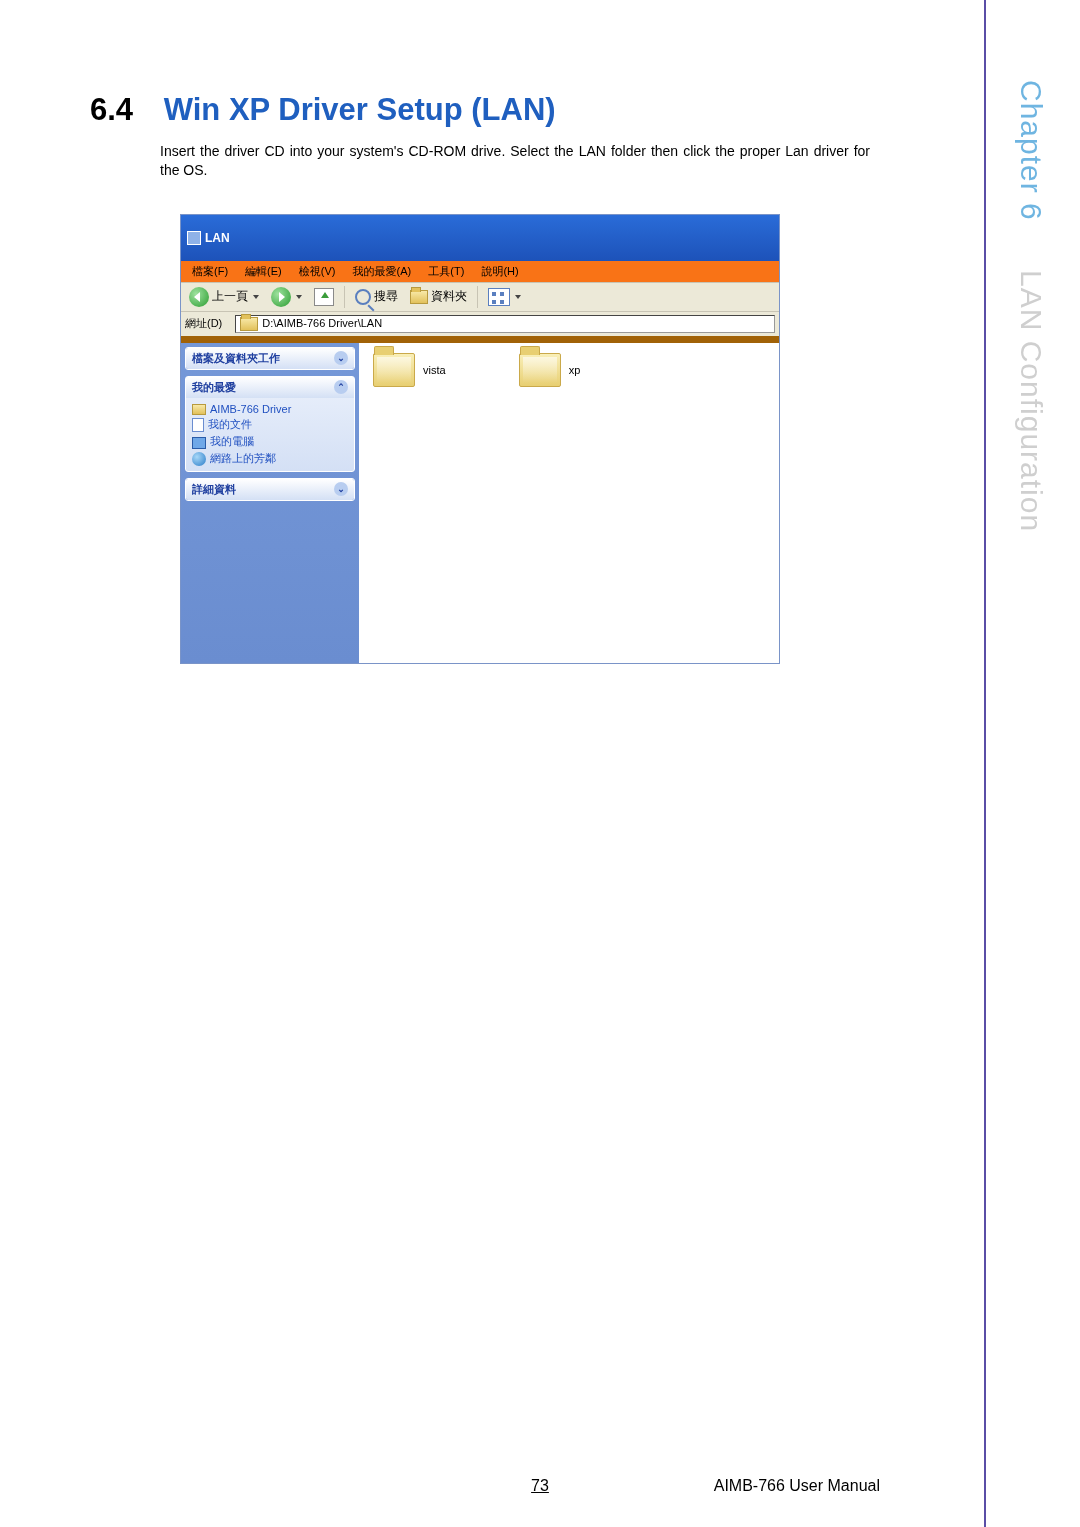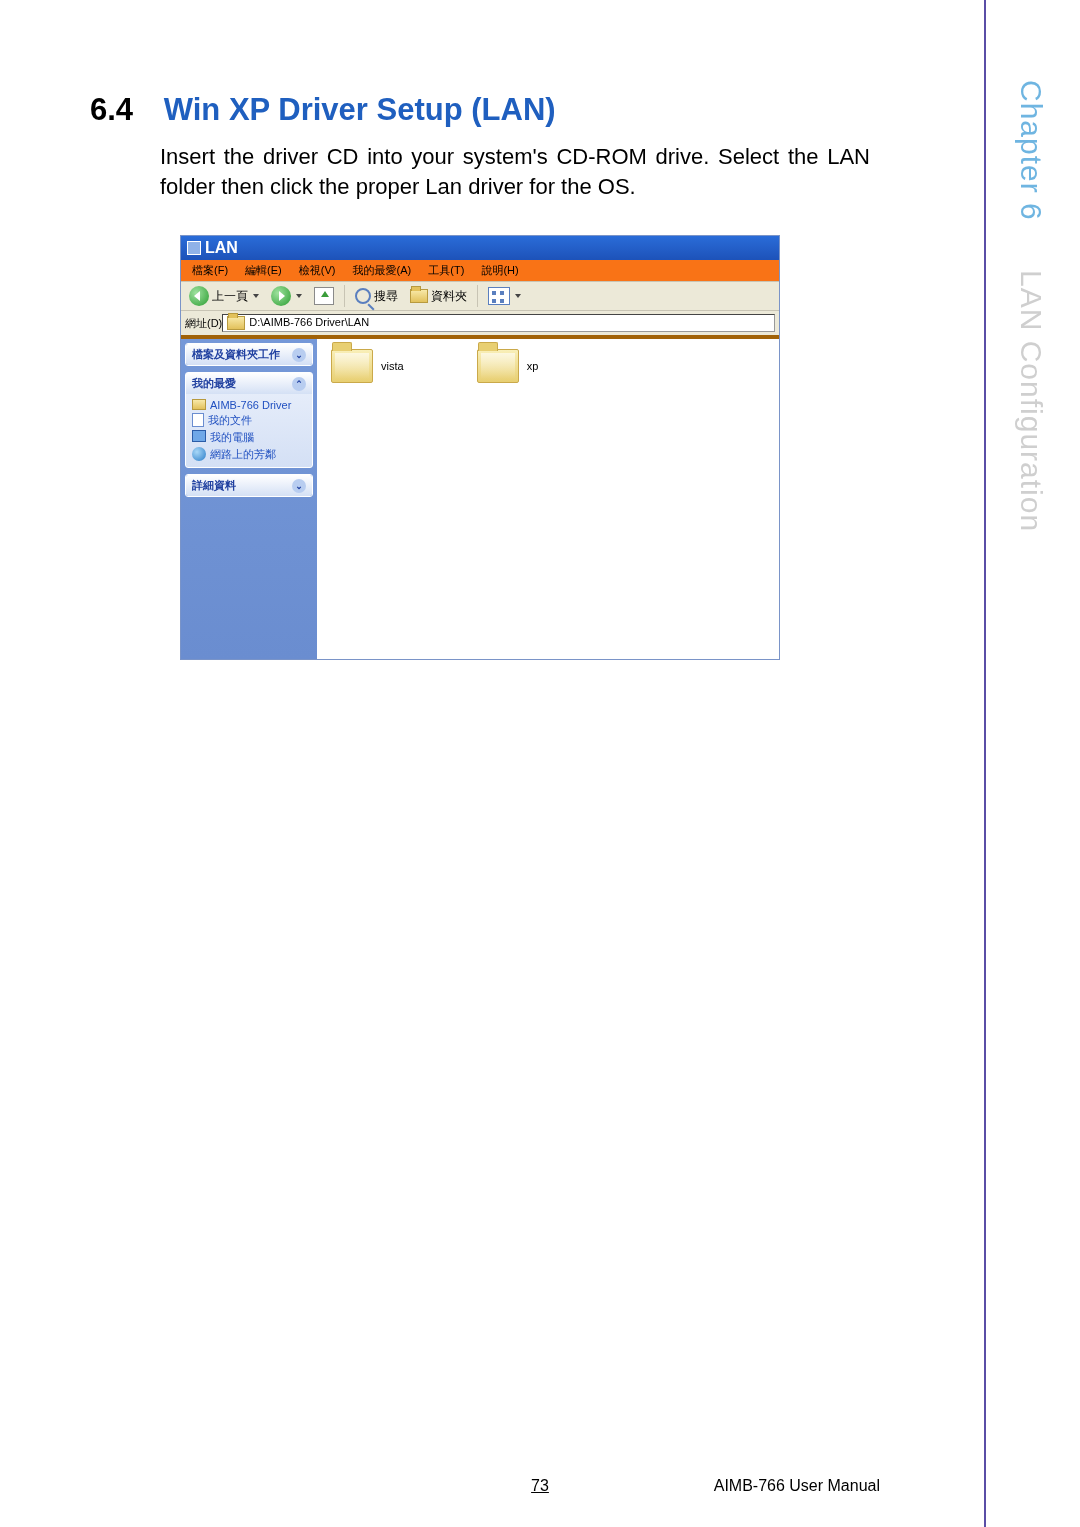--- a/index.html
+++ b/index.html
@@ -52,38 +52,38 @@
     top: 190px;
   }
   h1.section {
     font-size: 31px;
     font-weight: bold;
     margin-bottom: 14px;
   }
   h1.section .num { color: #000; }
   h1.section .title { color: #1f5fbf; padding-left: 22px; }
   .body-text {
-    font-size: 22px;
+    font-size: 14px;
     line-height: 1.35;
     text-align: justify;
     color: #000;
     padding-left: 70px;
     padding-right: 120px;
   }
   .screenshot {
     margin: 34px 0 0 90px;
     width: 600px;
     border: 1px solid #7a94c8;
   }
   .titlebar {
     background: linear-gradient(#2a6cd8,#1d52b9);
     color: #fff;
-    font-size: 16px;
+    font-size: 12px;
     font-weight: bold;
-    padding: 3px 6px;
+    padding: 16px 6px;
     display: flex;
     align-items: center;
     gap: 4px;
   }
   .titlebar .win-icon {
     width: 14px; height: 14px; background: #8fb2e8; border: 1px solid #fff;
   }
   .menubar {
     background: #f97316;
     font-size: 11px;
@@ -110,27 +110,27 @@
   .magnifier{width:16px;height:16px;border:2px solid #5a7fbf;border-radius:50%;position:relative;}
   .magnifier::after{content:"";position:absolute;right:-6px;bottom:-6px;width:8px;height:2px;background:#5a7fbf;transform:rotate(45deg);}
   .folder-small{width:18px;height:14px;background:linear-gradient(#f8e9a8,#e2c15b);border:1px solid #b89a3e;position:relative;}
   .folder-small::before{content:"";position:absolute;left:0;top:-4px;width:8px;height:4px;background:#e2c15b;border:1px solid #b89a3e;border-bottom:none;}
   .view-ico{width:22px;height:18px;border:1px solid #5a7fbf;background:#fff;position:relative;}
   .view-ico::before{content:"";position:absolute;left:3px;top:3px;width:4px;height:4px;background:#5a7fbf;box-shadow:8px 0 #5a7fbf,0 8px #5a7fbf,8px 8px #5a7fbf;}
   .caret{display:inline-block;border-top:4px solid #444;border-left:3px solid transparent;border-right:3px solid transparent;margin-left:2px;}
   .addrbar{
     background:#ece9d8;
     padding:3px 4px;
-    border-bottom:4px solid #a16207;
-    display:flex;align-items:center;gap:0;font-size:11px;
+    border-bottom:7px solid #a16207;
+    display:flex;align-items:center;gap:13px;font-size:11px;
   }
   .addr-input{flex:1;background:#fff;border:1px inset #999;padding:1px 4px;font-size:11px;display:flex;align-items:flex-start;gap:4px;}
   .explorer-body{display:flex;height:320px;background:#fff;}
   .side{
-    width:136px;
+    width:178px;
     background:linear-gradient(#7598d8,#6a8dd0);
     padding:4px;
     font-size:11px;
     color:#1838a0;
   }
   .panel{
     background:linear-gradient(#eaf0fb,#d4e0f5);
     border:1px solid #fff;
     border-radius:3px;
     margin-bottom:6px;
@@ -138,21 +138,21 @@
   }
   .panel-hd{
     display:flex;justify-content:space-between;align-items:center;
     padding:3px 6px;
     font-weight:bold;
     color:#2040a0;
     background:linear-gradient(#fff,#d4e0f5);
   }
   .chev{width:14px;height:14px;border-radius:50%;background:#b8cdf0;display:flex;align-items:center;justify-content:center;font-size:9px;color:#2040a0;}
   .panel-body{padding:4px 6px;}
-  .panel-body .item{display:flex;align-items:flex-start;gap:4px;padding:1px 0;color:#2050c0;cursor:pointer;}
+  .panel-body .item{display:flex;align-items:flex-end;gap:4px;padding:1px 0;color:#2050c0;cursor:pointer;}
   .ico-folder{width:14px;height:11px;background:linear-gradient(#f8e9a8,#e2c15b);border:1px solid #b89a3e;}
   .ico-doc{width:12px;height:14px;background:#fff;border:1px solid #6a8dd0;}
   .ico-pc{width:14px;height:12px;background:#6fa8e8;border:1px solid #2a5ca8;}
   .ico-net{width:14px;height:14px;border-radius:50%;background:radial-gradient(circle at 35% 35%,#a8d8f8,#2a7cc8);}
   .content{
     flex:1;background:#fff;padding:10px 14px;display:flex;gap:73px;align-items:flex-start;
   }
   .folder-item{display:flex;align-items:center;gap:8px;font-size:11px;}
   .big-folder{
     width:42px;height:34px;position:relative;

